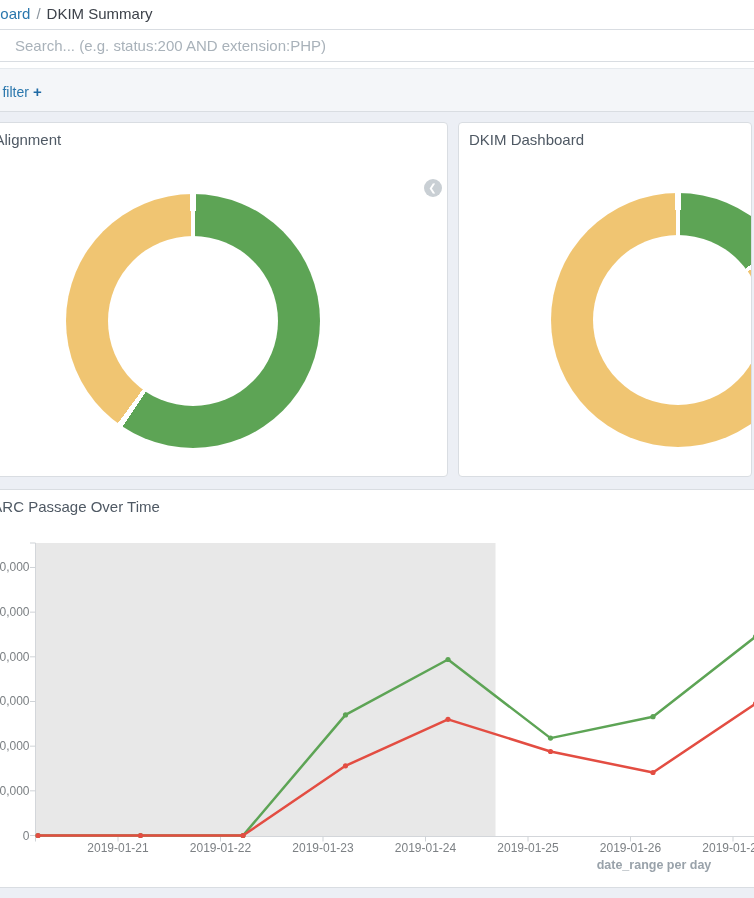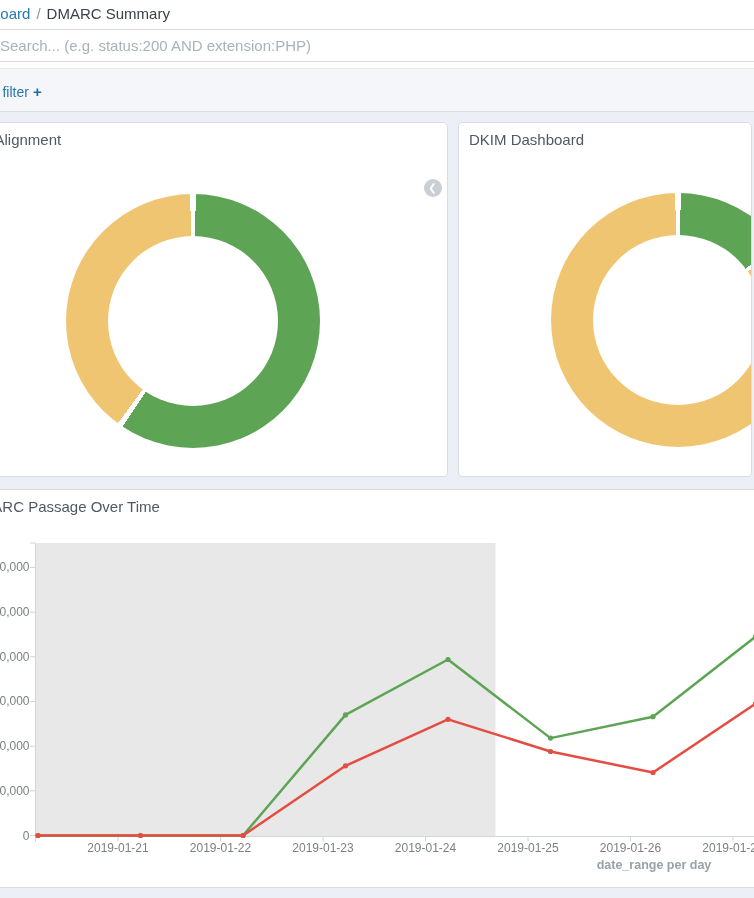--- a/index.html
+++ b/index.html
@@ -10,21 +10,21 @@
   
   .breadcrumb-row { position:absolute; left:0; top:0; width:754px; height:29px; background:#fff; }
   .breadcrumb { position:absolute; left:-43px; top:5px; font-size:15px; white-space:nowrap; }
   .breadcrumb a { color:#2a77ad; text-decoration:none; cursor:pointer; }
   .crumb-sep { color:#8b959e; padding:0 6px; }
   .crumb-current { color:#3c4149; }
 
   .search-row { position:absolute; left:0; top:29px; width:754px; height:33px; background:#fff;
                 border-top:1px solid #d9dde2; border-bottom:1px solid #d9dde2; }
   .search-row input { width:100%; height:100%; border:none; outline:none; font-size:15px;
-                      padding:0 8px 0 0; color:#3c4149; background:transparent;
+                      padding:0 8px 0 15px; color:#3c4149; background:transparent;
                       font-family:"Liberation Sans", sans-serif; }
   .search-row input::placeholder { color:#a9b2ba; opacity:1; }
 
   .filter-row { position:absolute; left:0; top:68px; width:754px; height:44px; background:#f4f6f9;
                 border-top:1px solid #e6eaee; border-bottom:1px solid #d9dde2; }
   .add-filter { position:absolute; left:-38px; top:14px; font-size:14px; color:#2a77ad;
                 cursor:pointer; white-space:nowrap; background:none; border:none;
                 font-family:"Liberation Sans", sans-serif; }
   .add-filter .plus { font-weight:bold; color:#1f6aa5; padding-left:4px; font-size:15px; }
 
@@ -54,21 +54,21 @@
   #line-svg { position:absolute; left:0; top:530px; width:754px; height:368px; }
   #line-svg text { font-family:"Liberation Sans", sans-serif; }
 </style>
 </head>
 <body>
 
 <div id="stage">
 
   <div class="breadcrumb-row">
     <div class="breadcrumb">
-      <a>Dashboard</a><span class="crumb-sep">/</span><span class="crumb-current">DMARC Summary</span>
+      <a>Dashboard</a><span class="crumb-sep">/</span><span class="crumb-current">DKIM Summary</span>
     </div>
   </div>
 
   <div class="search-row">
     <input type="text" value="" placeholder="Search... (e.g. status:200 AND extension:PHP)" style="">
   </div>
 
   <div class="filter-row">
     <button class="add-filter"><span>Add a filter</span><span class="plus">+</span></button>
   </div>

